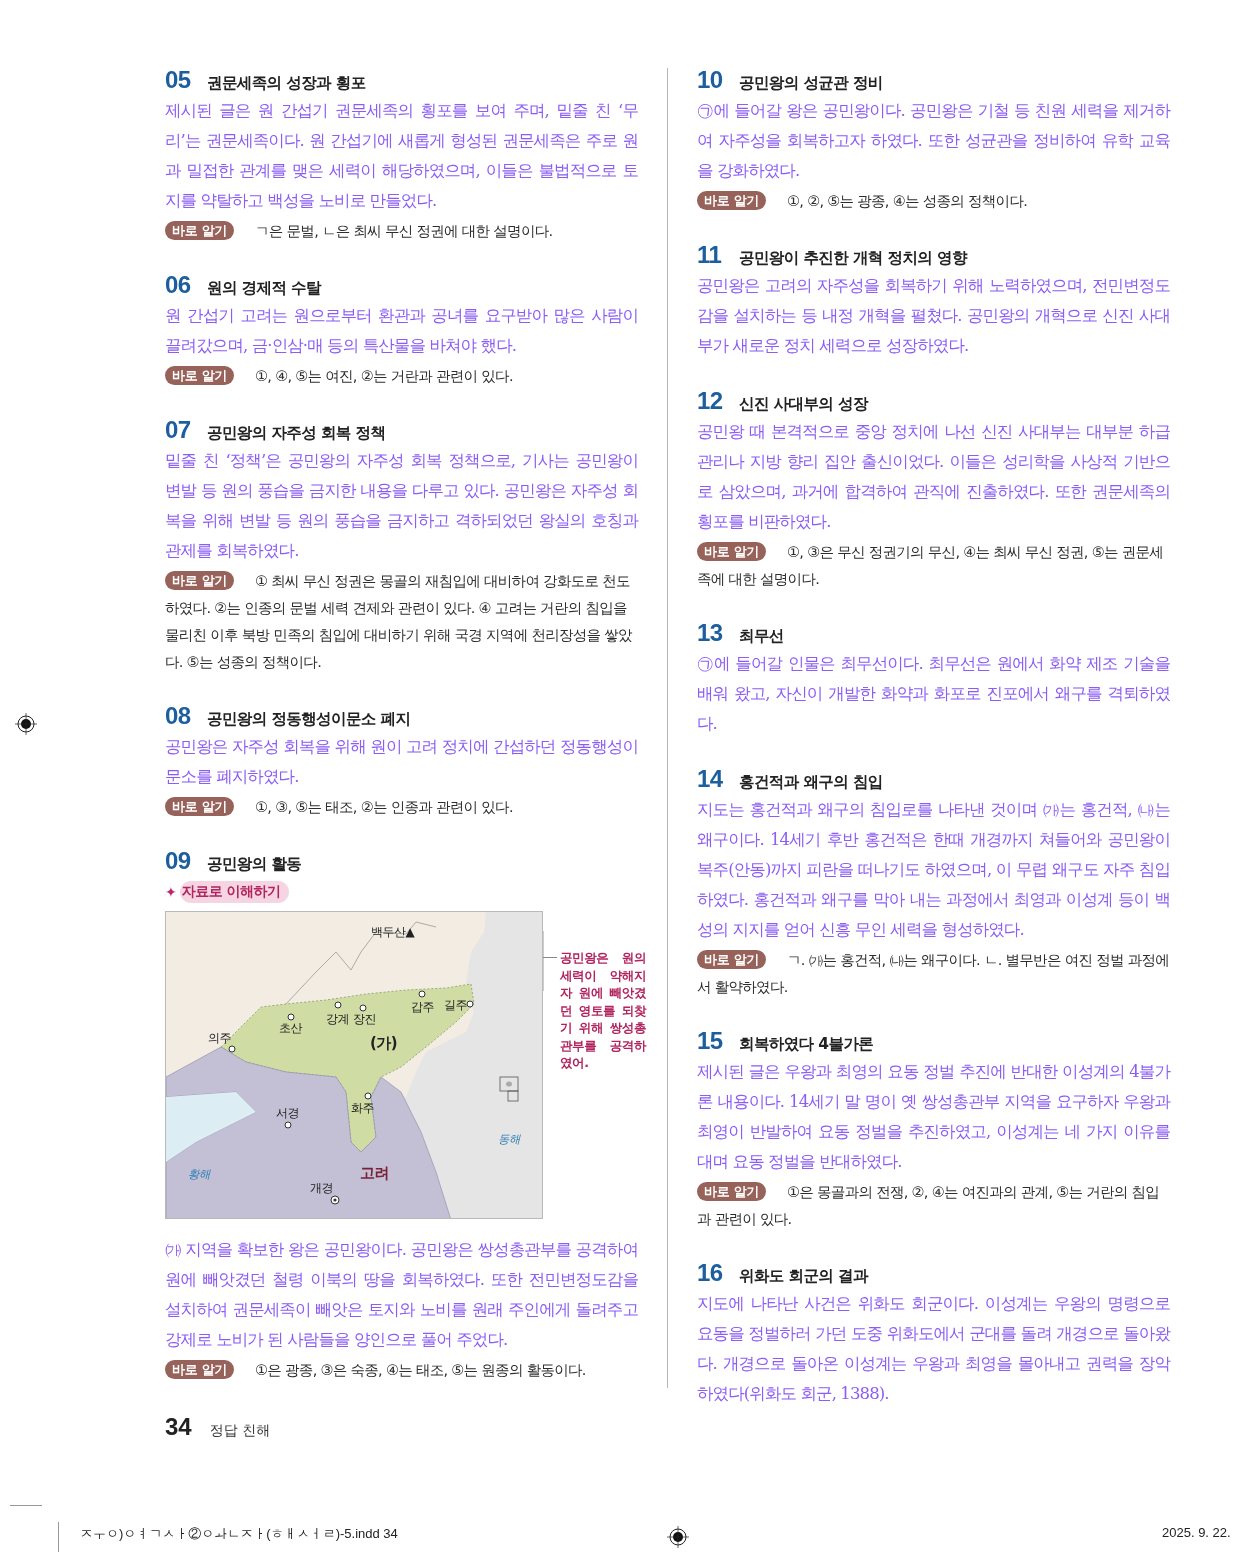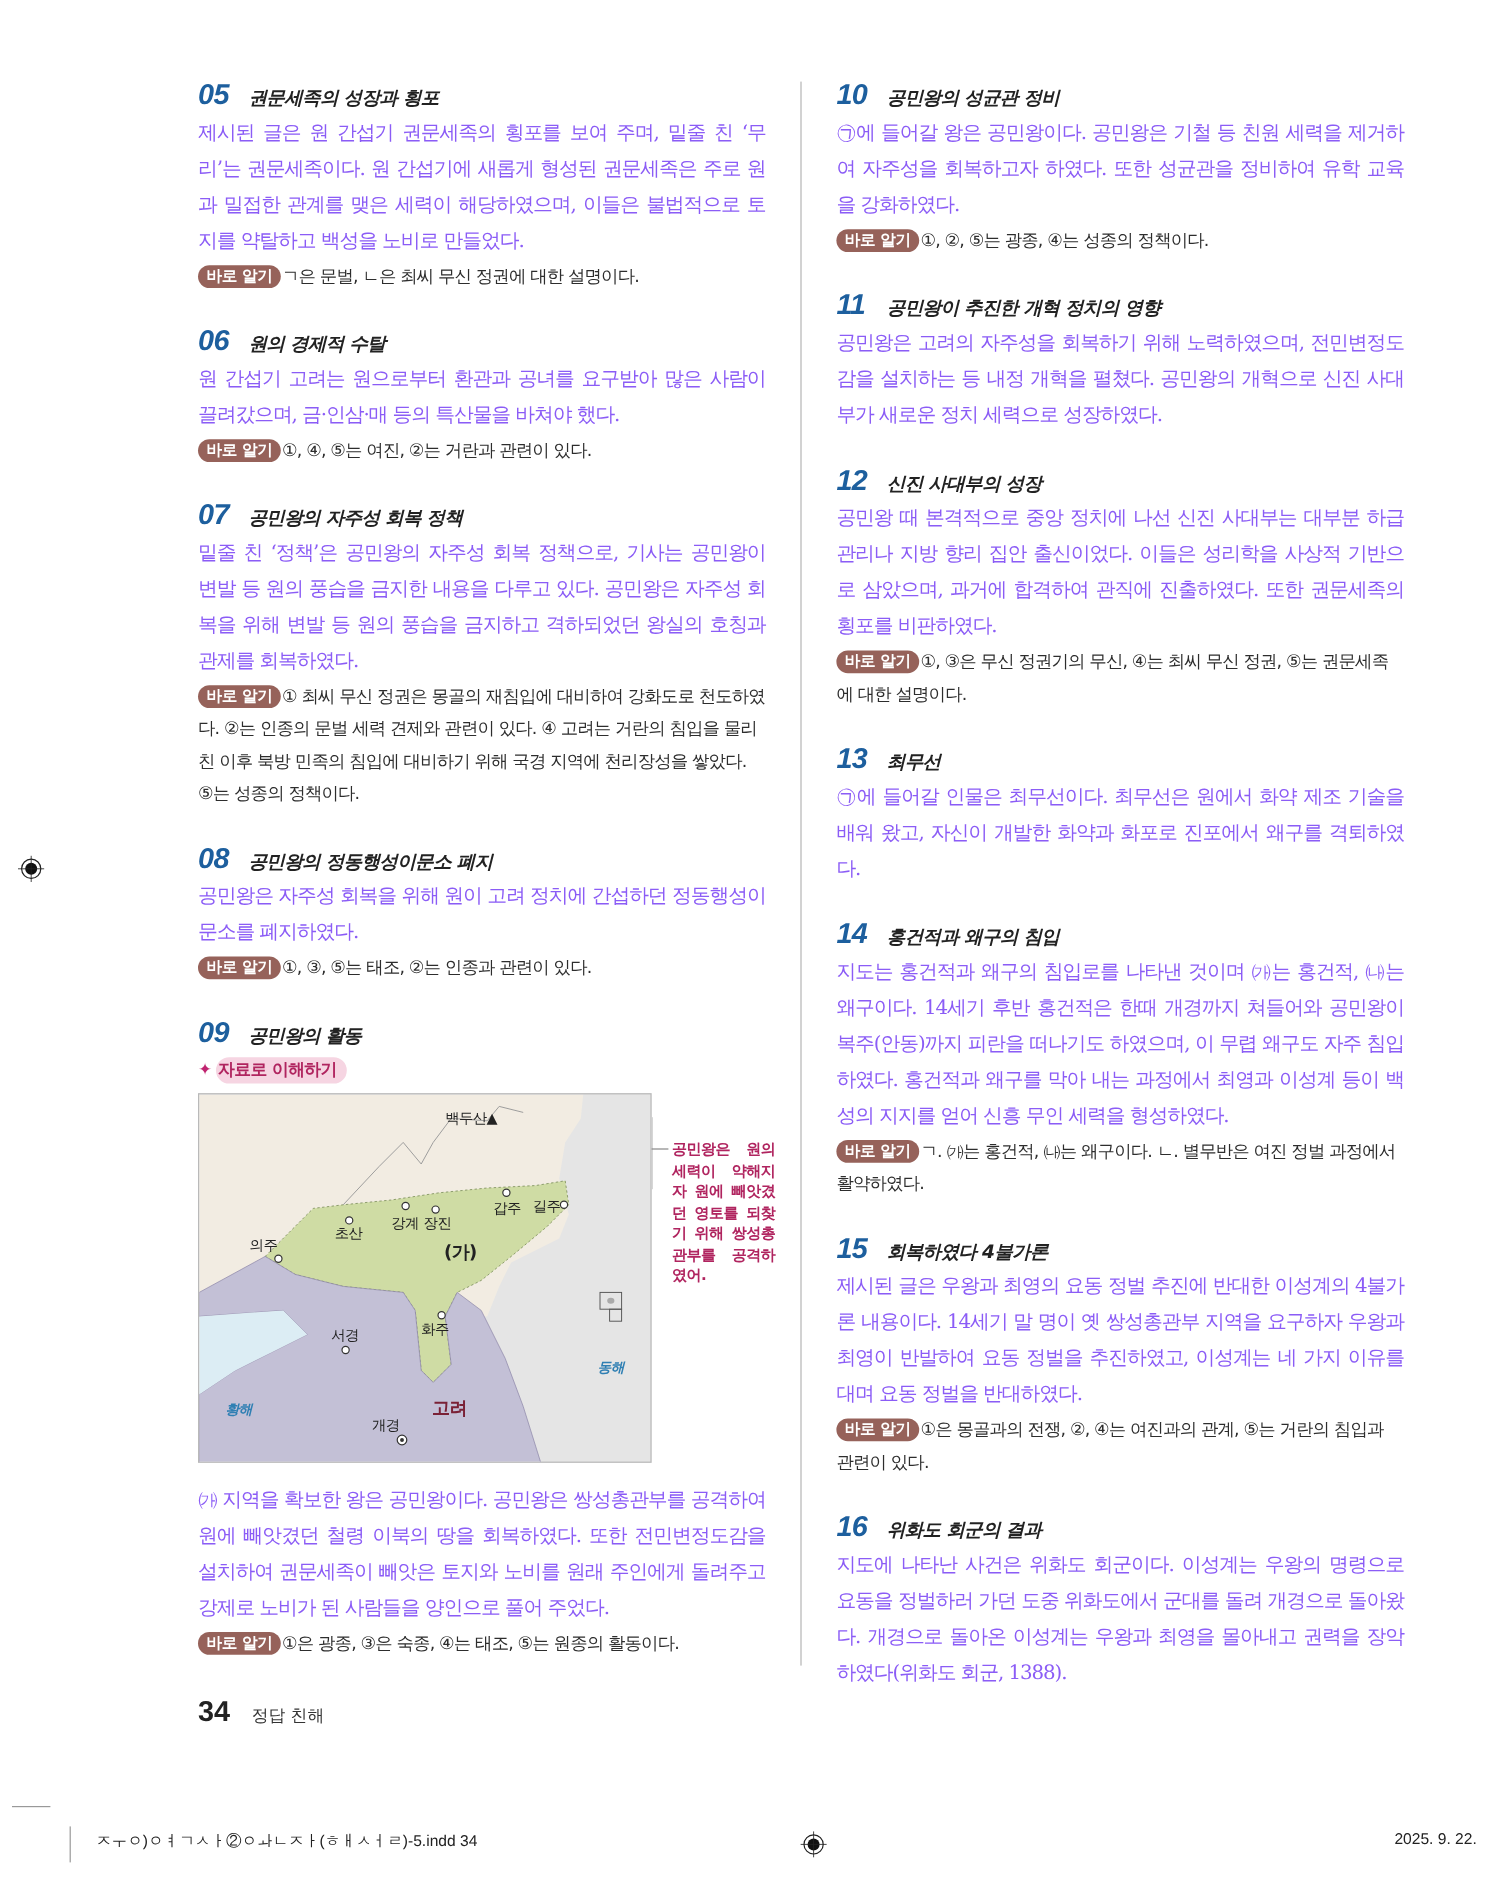--- a/index.html
+++ b/index.html
@@ -2,34 +2,34 @@
 <html><head>
 <meta charset="utf-8">
 <style>
   html,body{margin:0;padding:0;background:#fff;}
   body{width:1240px;height:1565px;position:relative;overflow:hidden;font-family:"DejaVu Sans","Liberation Sans",sans-serif;color:#2b2b2b;}
   .col{position:absolute;width:473px;}
   .col.left{left:165px;top:66px;}
   .col.right{left:697px;top:66px;}
   .divider{position:absolute;left:667px;top:68px;width:1px;height:1320px;background:#b5b5b5;}
   .section{margin-bottom:26px;}
-  .head{display:flex;align-items:baseline;height:30px;font-style:italic;}
+  .head{display:flex;align-items:baseline;height:30px;}
   .num{font-family:"Liberation Sans",sans-serif;font-weight:bold;color:#1d5f9e;font-size:24px;width:42px;letter-spacing:-0.5px;}
   .title{font-weight:bold;font-size:15.5px;color:#222;letter-spacing:-0.6px;}
   .body{font-family:"DejaVu Serif","Liberation Serif",serif;font-size:16.5px;line-height:30px;letter-spacing:-0.9px;text-align:justify;color:#8b5cf6;}
   .answer{font-size:14.5px;line-height:27px;letter-spacing:-0.7px;color:#2d2d2d;margin-top:2px;}
-  .badge{display:inline-block;background:#96625a;color:#fff;font-weight:bold;font-size:13px;line-height:19px;padding:0 7px;border-radius:10px;margin-right:1px;letter-spacing:-0.3px;vertical-align:1px;}
+  .badge{display:inline-block;background:#96625a;color:#fff;font-weight:bold;font-size:13px;line-height:19px;padding:0 7px;border-radius:10px;margin-right:21px;letter-spacing:-0.3px;vertical-align:1px;}
   .tag{display:inline-flex;align-items:center;margin-top:4px;margin-bottom:8px;}
   .tag .star{color:#c02470;font-size:14px;margin-right:3px;}
   .tag .txt{background:#f6d5e2;color:#b0245f;font-weight:bold;font-size:14px;padding:2px 8px 2px 2px;border-radius:11px;letter-spacing:-0.5px;}
   .mapwrap{position:relative;width:378px;height:308px;margin-bottom:16px;}
   .map{position:absolute;left:0;top:0;width:378px;height:308px;border:1px solid #b9b9b9;box-sizing:border-box;overflow:hidden;background:#e5e5e5;}
   .map svg{position:absolute;left:0;top:0;}
   .mlabel{position:absolute;font-size:12px;color:#222;letter-spacing:-0.5px;white-space:nowrap;}
-  .mlabel.sea{color:#2f7fb3;font-style:italic;font-size:11.5px;font-weight:bold;}
+  .mlabel.sea{color:#2f7fb3;font-style:italic;font-size:11.5px;}
   .mlabel.big{font-weight:bold;font-size:15px;}
   .mlabel.goryeo{font-weight:bold;font-size:15px;color:#7a2136;}
   .callout{position:absolute;left:395px;top:38px;width:86px;font-size:12.5px;line-height:17.5px;color:#b0245f;font-weight:bold;letter-spacing:-0.4px;text-align:justify;}
   .callout-line{position:absolute;left:378px;top:46px;width:14px;height:1px;background:#888;}
   .callout-vline{position:absolute;left:378px;top:20px;width:1px;height:60px;background:#ccc;}
   .footer-page{position:absolute;left:165px;top:1413px;display:flex;align-items:baseline;}
   .footer-page .pn{font-family:"Liberation Sans",sans-serif;font-weight:bold;font-size:24px;color:#222;margin-right:18px;}
   .footer-page .pl{font-size:14px;color:#333;}
   .slug{position:absolute;top:1525px;font-family:"Liberation Sans",sans-serif;font-size:13px;color:#222;}
   .crop-h{position:absolute;left:10px;top:1505px;width:32px;height:1px;background:#999;}

